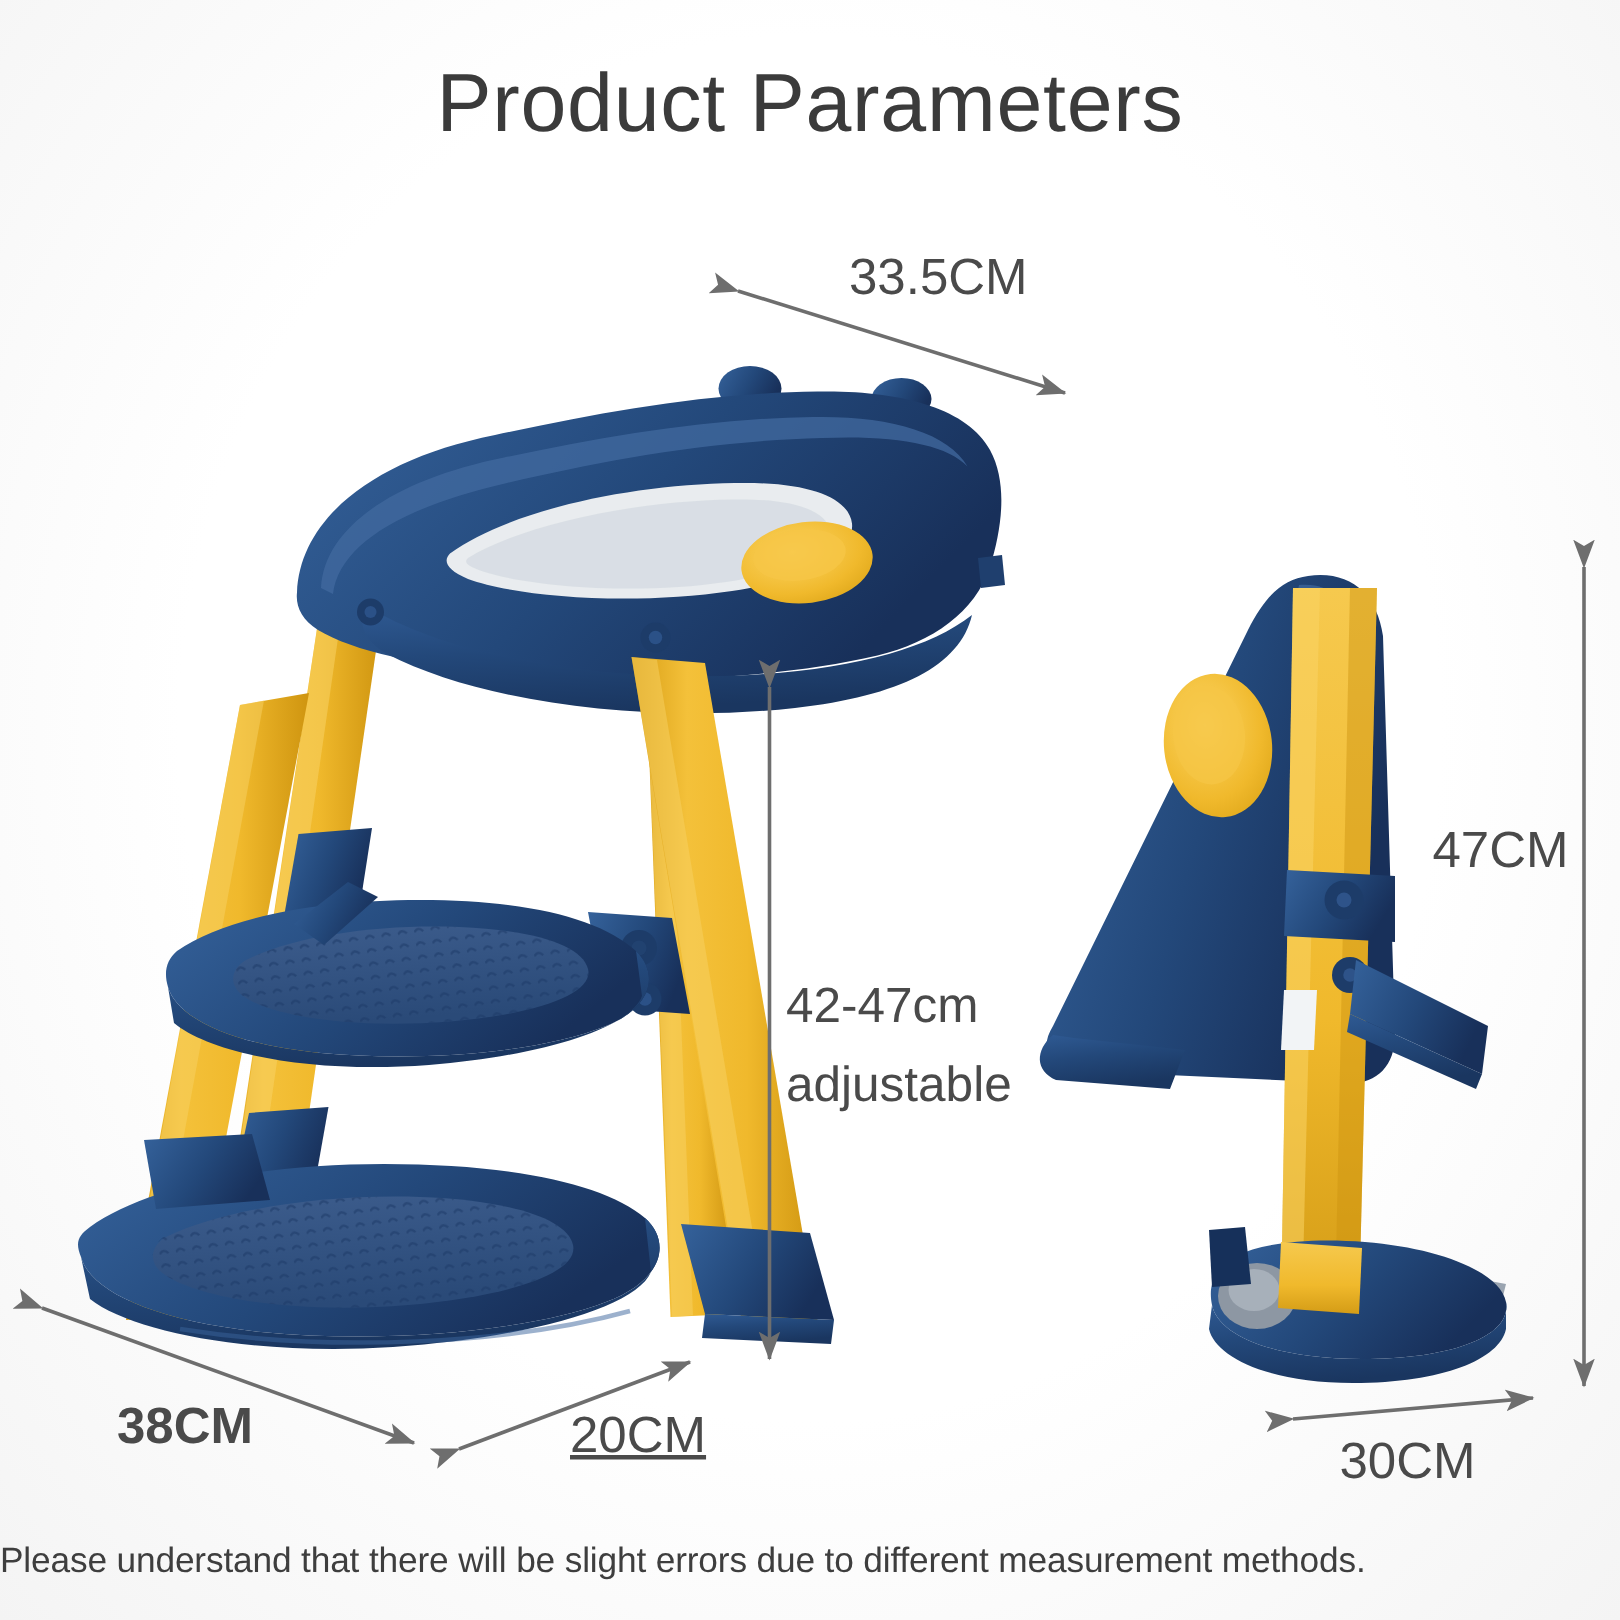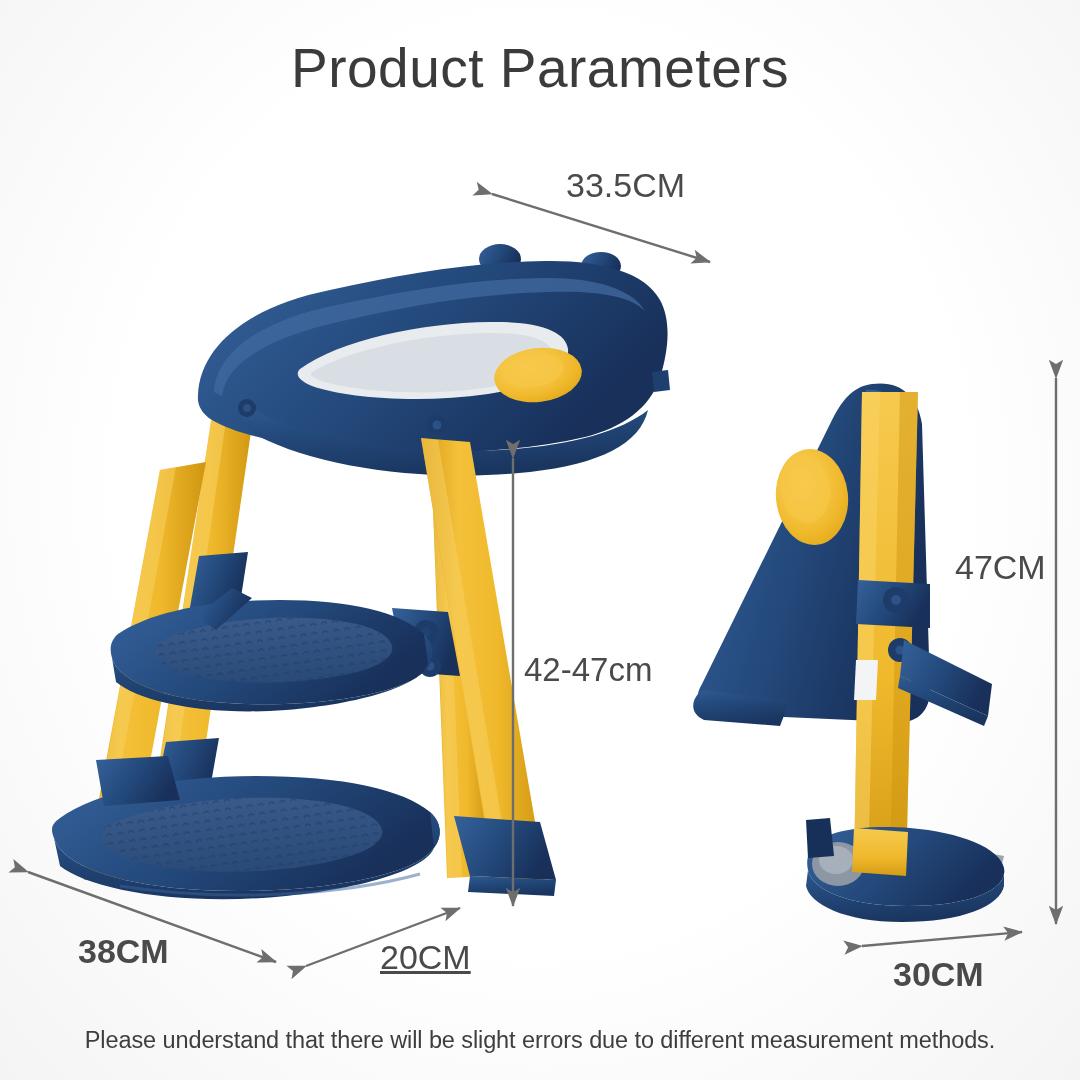--- a/index.html
+++ b/index.html
@@ -31,37 +31,37 @@
     font-size: 55px;
     font-weight: 400;
     color: #3b3b3b;
     letter-spacing: 0.5px;
   }
   .footer {
     position: absolute;
     left: 0;
     bottom: 26px;
     width: 1080px;
-    text-align: center;
+    text-align: left;
     font-size: 23.5px;
     color: #3e3e3e;
     letter-spacing: -0.1px;
   }
   .dim-label {
     position: absolute;
     color: #4a4a4a;
     font-size: 34px;
     white-space: nowrap;
   }
   #lbl-335  { left: 566px; top: 166px; text-align: right; }
   #lbl-4247 { left: 524px; top: 607px; font-size: 33px; line-height: 53px; margin-top: 36px; }
   #lbl-38   { left: 78px;  top: 932px; font-weight: bold; }
   #lbl-20   { left: 380px; top: 938px; text-decoration: underline; }
   #lbl-47   { left: 955px; top: 548px; }
-  #lbl-30   { left: 893px; top: 955px; font-weight: bold; }
+  #lbl-30   { left: 893px; top: 955px; }
   svg.art { position: absolute; left: 0; top: 0; }
   .dimsvg { position: absolute; left: 0; top: 0; pointer-events: none; }
 </style>
 </head>
 <body>
 
 <div id="page">
 
   <div class="title">Product Parameters</div>
 
@@ -355,20 +355,21 @@
 
     <line x1="1056" y1="378" x2="1056" y2="924" stroke="#6e6e6e" stroke-width="2.4" marker-start="url(#ah)" marker-end="url(#ah)"></line>
 
     <line x1="862" y1="946" x2="1022" y2="932" stroke="#6e6e6e" stroke-width="2.4" marker-start="url(#ah)" marker-end="url(#ah)"></line>
   </svg>
 
   <div class="dim-label" id="lbl-335">33.5CM</div>
 
   <div class="dim-label" id="lbl-4247">
     <div>42-47cm</div>
+    <div>adjustable</div>
   </div>
 
   <div class="dim-label" id="lbl-38">38CM</div>
 
   <div class="dim-label" id="lbl-20">20CM</div>
 
   <div class="dim-label" id="lbl-47">47CM</div>
 
   <div class="dim-label" id="lbl-30">30CM</div>
 

